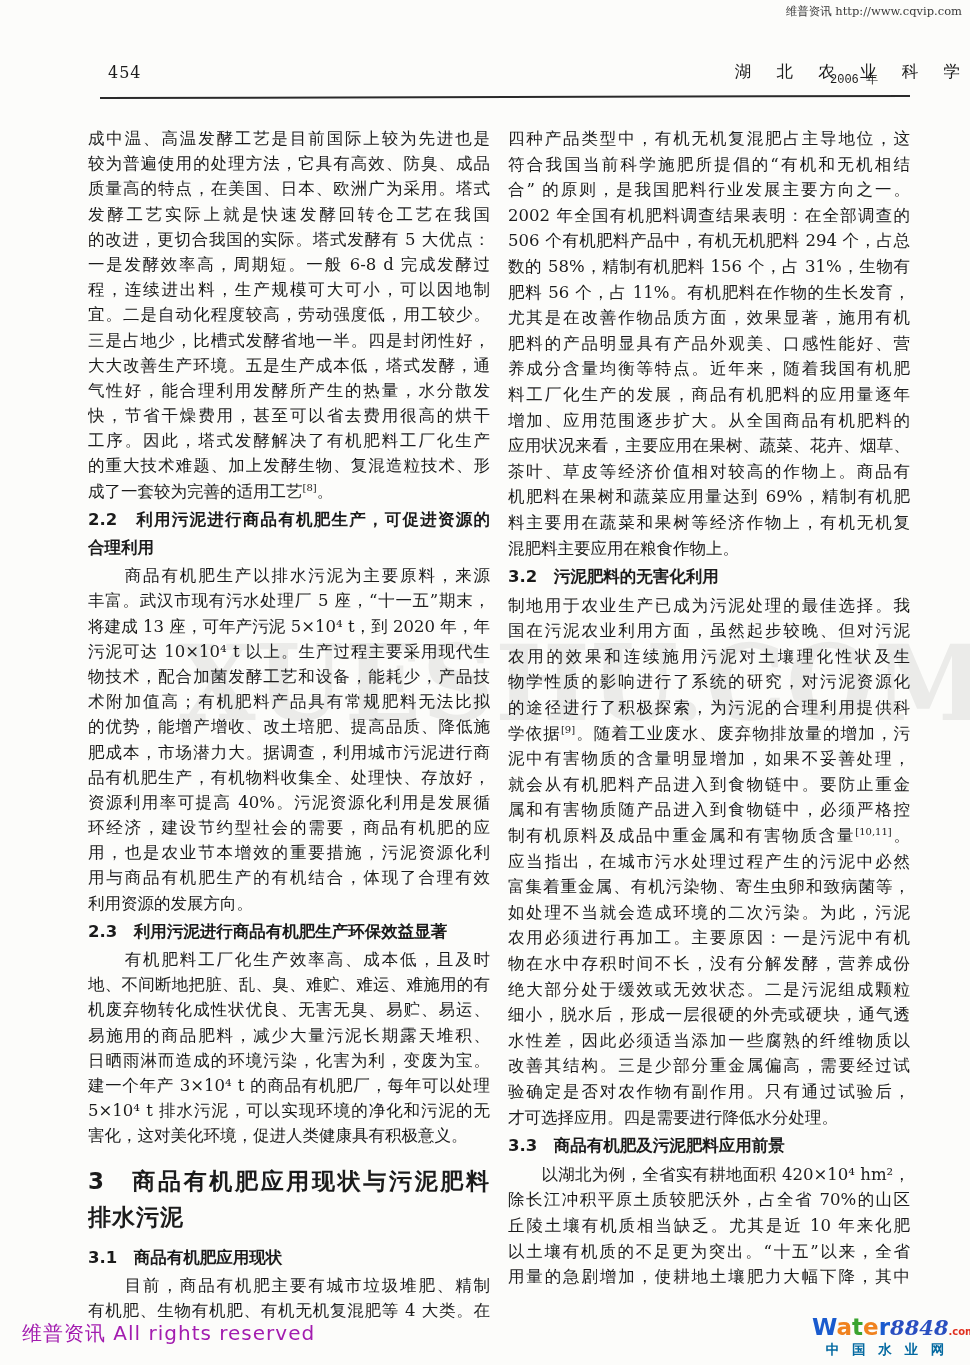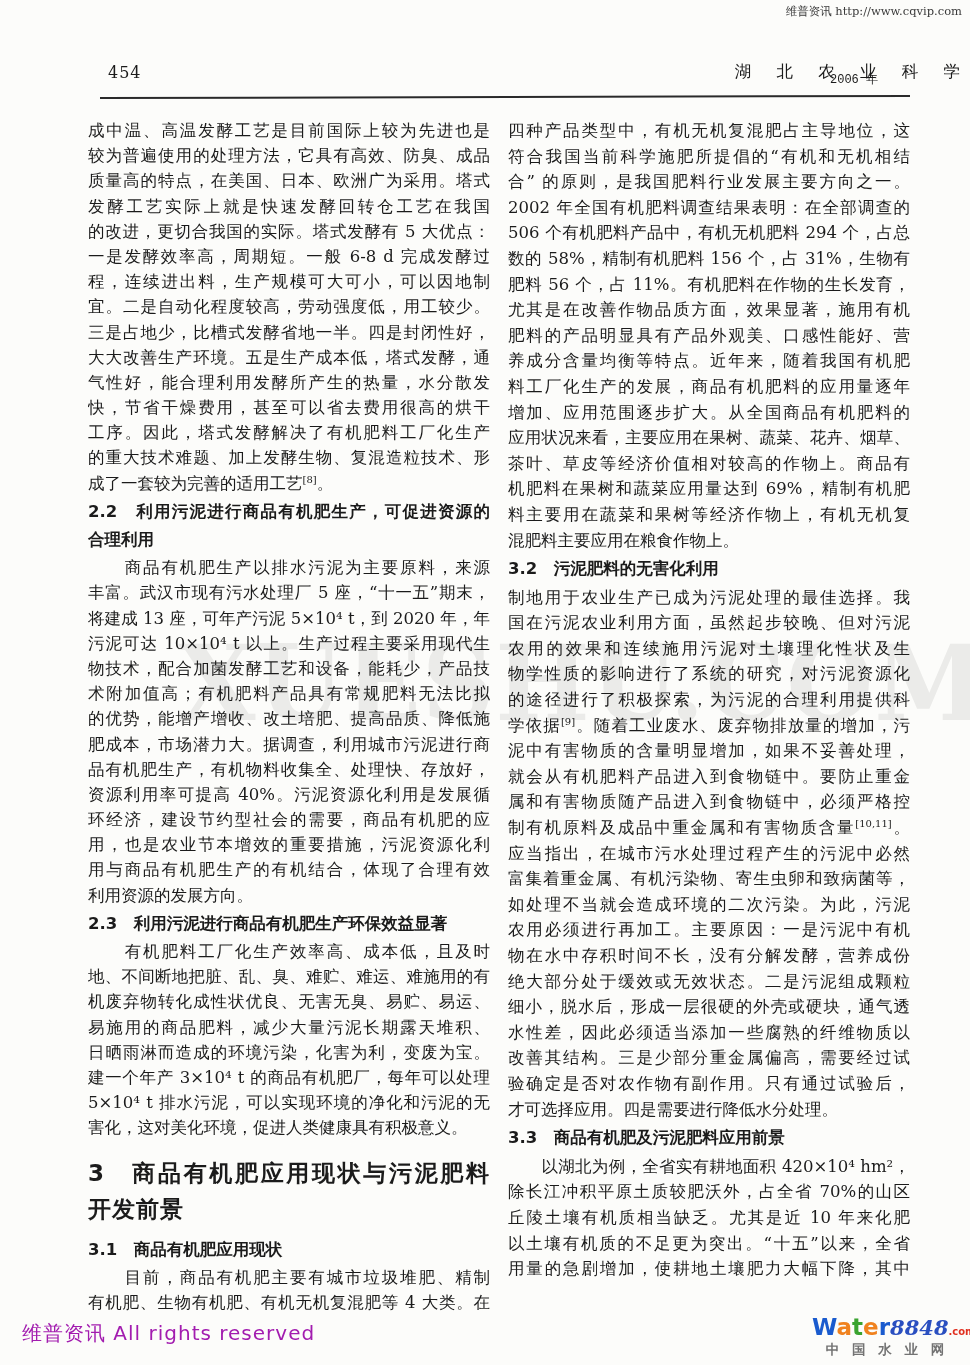--- a/index.html
+++ b/index.html
@@ -36,21 +36,21 @@
     position:absolute; left:178px; top:628px;
     font-size:100px; line-height:110px;
     font-family:"DejaVu Serif", serif; font-weight:bold;
     color:rgba(40,40,40,0.08);
     letter-spacing:1px;
     z-index:0; white-space:nowrap;
     transform:scaleY(1.05);
   }
   
   .col{
-    position:absolute; top:118px; width:402px; z-index:1;
+    position:absolute; top:126px; width:402px; z-index:1;
   }
   .col-left{left:88px;}
   .col-right{left:508px;}
   .ln{
     text-align:justify; text-align-last:justify;
     overflow:hidden; white-space:normal;
     font-size:16.5px;
   }
   .col-left .ln{height:25.2px; line-height:25.2px;}
   .col-right .ln{height:25.6px; line-height:25.6px;}
@@ -132,21 +132,21 @@
       <div class="ln h2 end">2.3　利用污泥进行商品有机肥生产环保效益显著</div>
       <div class="ln b">　　有机肥料工厂化生产效率高、成本低，且及时</div>
       <div class="ln b">地、不间断地把脏、乱、臭、难贮、难运、难施用的有</div>
       <div class="ln b">机废弃物转化成性状优良、无害无臭、易贮、易运、</div>
       <div class="ln b">易施用的商品肥料，减少大量污泥长期露天堆积、</div>
       <div class="ln b">日晒雨淋而造成的环境污染，化害为利，变废为宝。</div>
       <div class="ln b">建一个年产 3×10⁴ t 的商品有机肥厂，每年可以处理</div>
       <div class="ln b">5×10⁴ t 排水污泥，可以实现环境的净化和污泥的无</div>
       <div class="ln b end">害化，这对美化环境，促进人类健康具有积极意义。</div>
       <div class="ln h1">3　商品有机肥应用现状与污泥肥料</div>
-      <div class="ln h1 end">开发前景</div>
+      <div class="ln h1 end">排水污泥</div>
       <div class="ln h2 end">3.1　商品有机肥应用现状</div>
       <div class="ln b">　　目前，商品有机肥主要有城市垃圾堆肥、精制</div>
       <div class="ln b">有机肥、生物有机肥、有机无机复混肥等 4 大类。在</div>
     </div>
   <div class="col col-right" id="col-right">
       <div class="ln b">四种产品类型中，有机无机复混肥占主导地位，这</div>
       <div class="ln b">符合我国当前科学施肥所提倡的“有机和无机相结</div>
       <div class="ln b">合” 的原则，是我国肥料行业发展主要方向之一。</div>
       <div class="ln b">2002 年全国有机肥料调查结果表明：在全部调查的</div>
       <div class="ln b">506 个有机肥料产品中，有机无机肥料 294 个，占总</div>
@@ -191,16 +191,16 @@
       <div class="ln b">以土壤有机质的不足更为突出。“十五”以来，全省</div>
       <div class="ln b">用量的急剧增加，使耕地土壤肥力大幅下降，其中</div>
     </div>
 
   <div class="footer-copy">维普资讯 All rights reserved</div>
 
   <div class="logo">
     <div class="logo-line1">
       <span class="logo-word" id="logo-word"><span style="color: rgb(26, 91, 206);">W</span><span style="color: rgb(240, 130, 30);">a</span><span style="color: rgb(58, 163, 47);">t</span><span style="color: rgb(240, 130, 30);">e</span><span style="color: rgb(26, 91, 206);">r</span></span><span class="logo-number" id="logo-number" style="color: rgb(42, 79, 192);">8848</span><span class="logo-tld" id="logo-tld" style="color: rgb(224, 48, 32);">.com</span>
     </div>
-    <div class="logo-sub" id="logo-sub" style="color: #737373;">中 国 水 业 网</div>
+    <div class="logo-sub" id="logo-sub" style="color: #0369a1;">中 国 水 业 网</div>
   </div>
 
 </div>
 
 </body></html>

